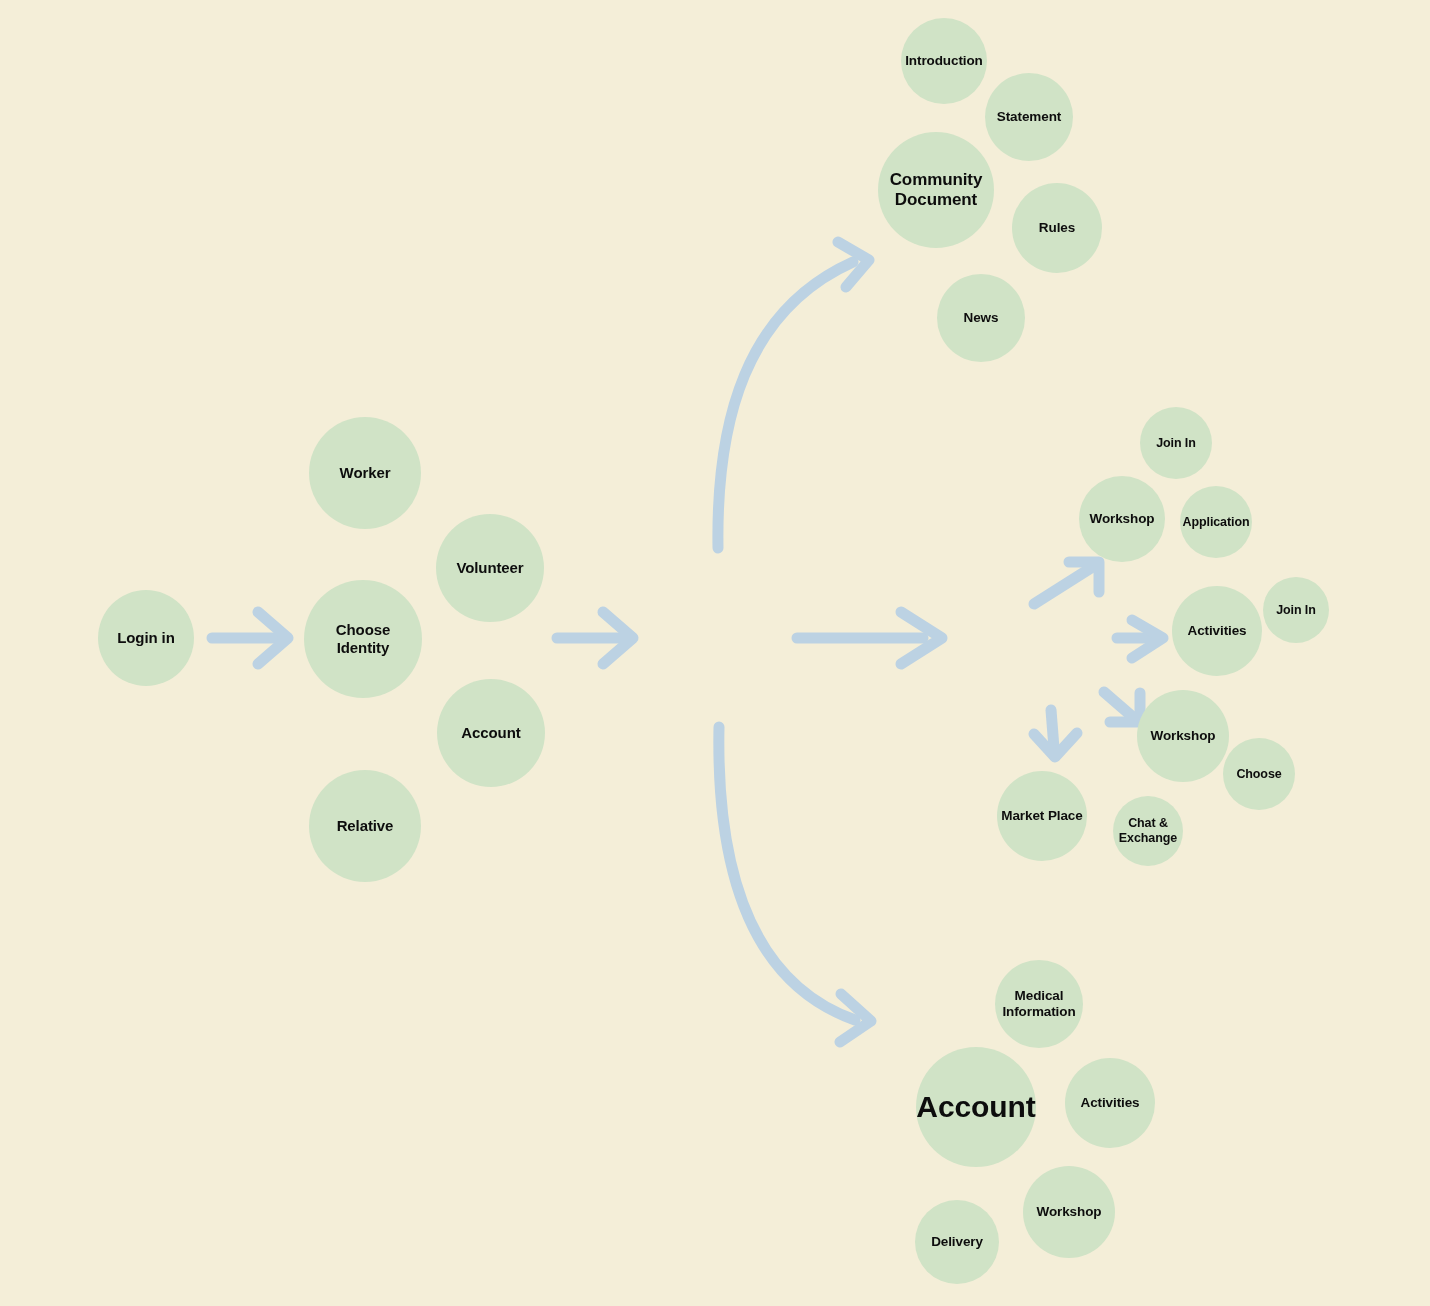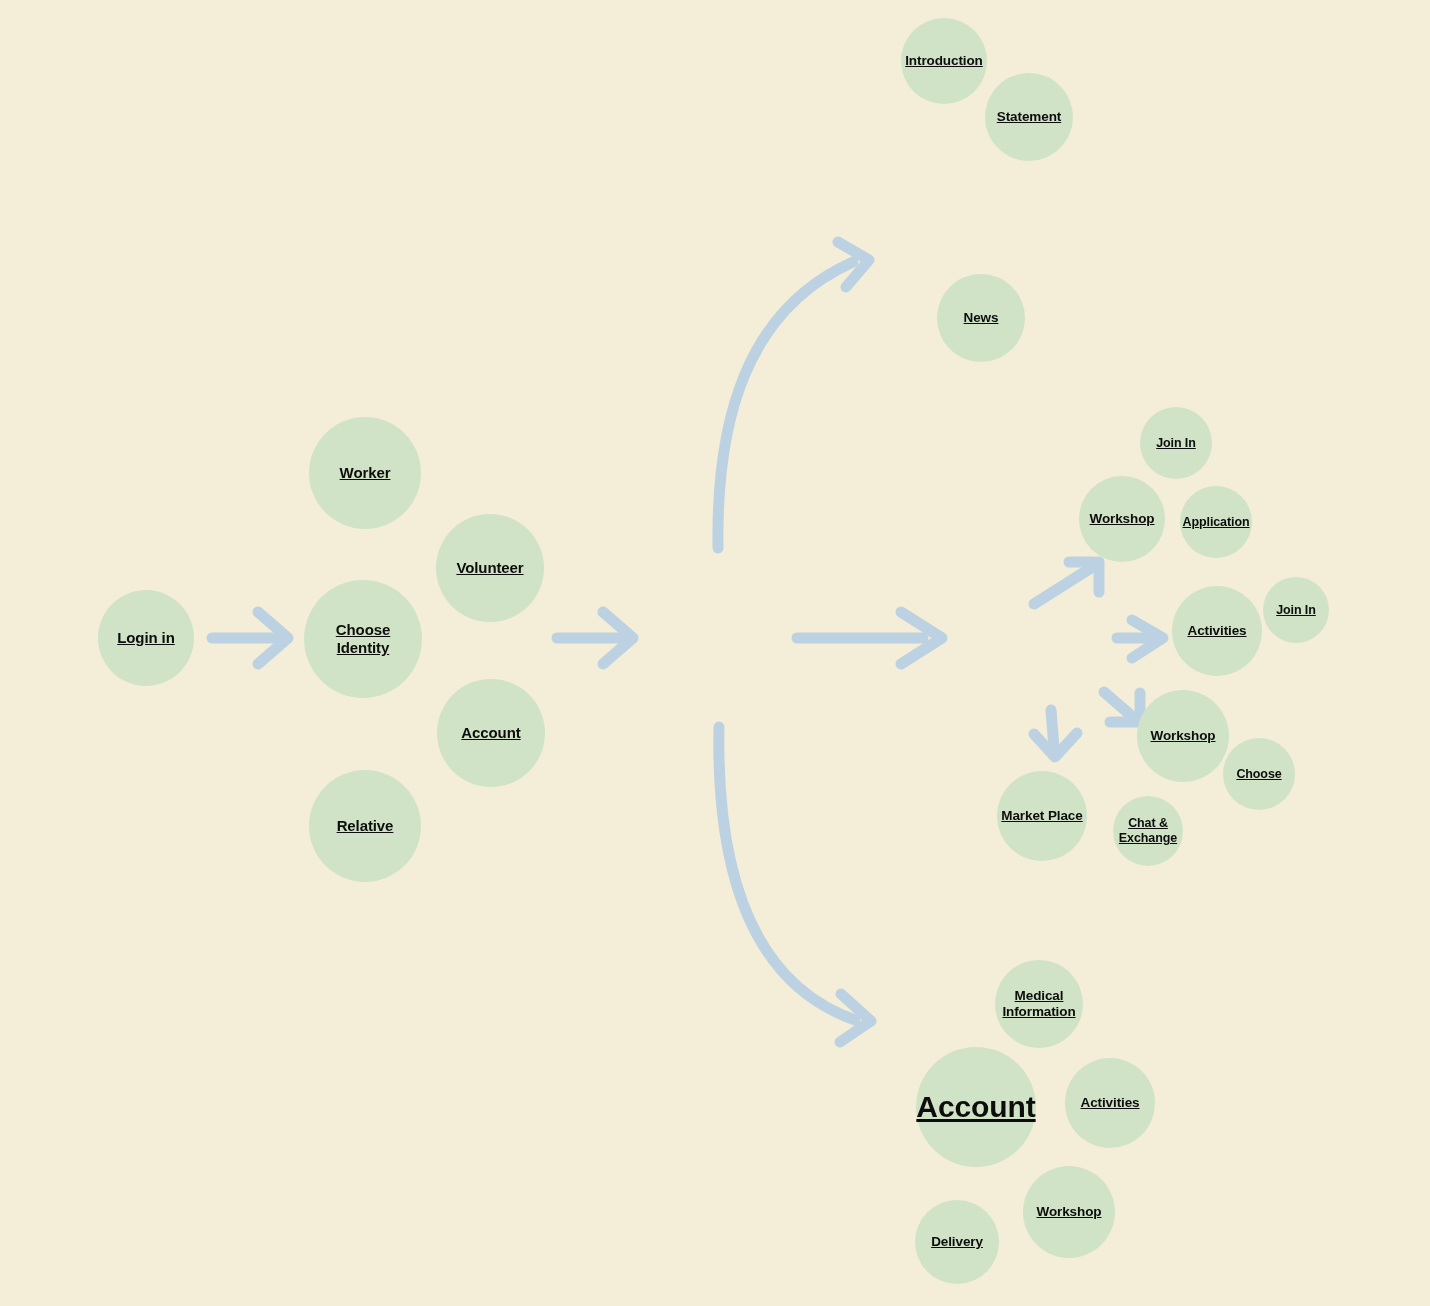--- a/index.html
+++ b/index.html
@@ -31,21 +31,21 @@
     align-items: center;
     justify-content: center;
     text-align: center;
     box-sizing: border-box;
     color: #0d0d0d;
     font-weight: bold;
     line-height: 1.18;
     letter-spacing: -0.1px;
     cursor: pointer;
   }
-  .node span { display: block; padding: 0 4px; text-decoration: underline; }
+  .node span { display: block; padding: 0 4px; }
   .t-xs  { font-size: 12.5px; }
   .t-sm  { font-size: 13.5px; }
   .t-md  { font-size: 15px; }
   .t-lg  { font-size: 17px; }
   .t-xl  { font-size: 30px; }
 </style>
 </head>
 <body>
 
 <div id="canvas">
@@ -128,21 +128,28 @@
 
 
   <div class="node t-sm" style="left:901px; top:18px; width:86px; height:86px;">
     <span>Introduction</span>
   </div>
 
   <div class="node t-sm" style="left:985px; top:73px; width:88px; height:88px;">
     <span>Statement</span>
   </div>
 
-
+  <div class="node t-lg" style="left:878px; top:132px; width:116px; height:116px; white-space:pre-line;">
+    <span>Community
+Document</span>
+  </div>
+
+  <div class="node t-sm" style="left:1012px; top:183px; width:90px; height:90px;">
+    <span>Rules</span>
+  </div>
 
   <div class="node t-sm" style="left:937px; top:274px; width:88px; height:88px;">
     <span>News</span>
   </div>
 
   <div class="node t-xs" style="left:1140px; top:407px; width:72px; height:72px;">
     <span>Join In</span>
   </div>
 
   <div class="node t-sm" style="left:1079px; top:476px; width:86px; height:86px;">

